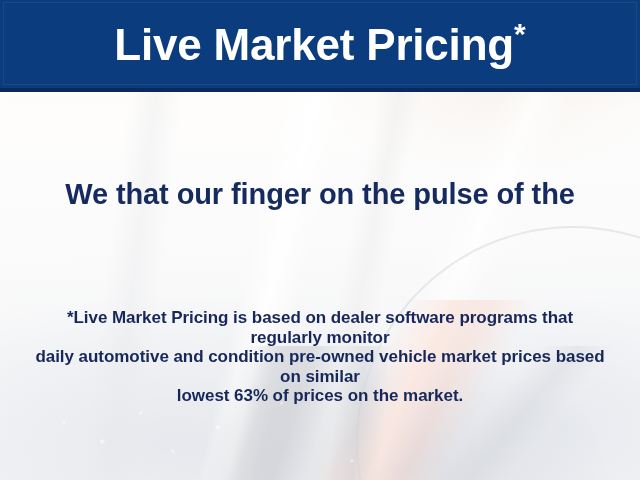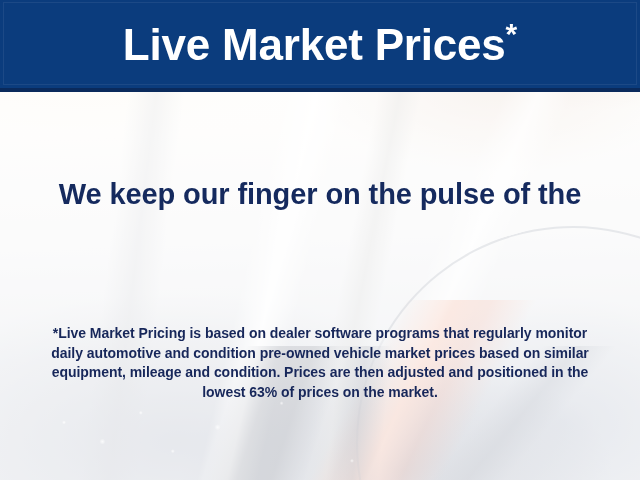--- a/index.html
+++ b/index.html
@@ -142,26 +142,26 @@
     font-weight: bold;
     line-height: 38px;
     letter-spacing: -0.1px;
   }
   .headline .ln { display: block; }
 
   
   .disclaimer {
     position: absolute;
     left: 30px;
-    top: 324px;
+    top: 308px;
     width: 580px;
     margin: 0;
     text-align: center;
     color: #17275a;
-    font-size: 14px;
+    font-size: 17px;
     font-weight: bold;
     line-height: 19.5px;
     letter-spacing: -0.05px;
   }
   .disclaimer .ln { display: block; }
 </style>
 </head>
 <body>
 
 <div id="canvas">
@@ -170,27 +170,26 @@
   <div class="bg-layer bg-car-body"></div>
   <div class="bg-layer bg-sweeps"></div>
   <div class="bg-layer bg-orange"></div>
   <div class="bg-layer bg-dark-struts"></div>
   <div class="bg-arc"></div>
   <div class="bg-layer bg-speckle"></div>
   <div class="bg-layer bg-wash"></div>
 
   <div class="banner">
     <span class="banner-inner-edge"></span>
-    <h1 class="banner-title"><span>Live Market Prices</span><span class="star">*</span></h1>
+    <h1 class="banner-title"><span>Live Market Pricing</span><span class="star">*</span></h1>
   </div>
 
   <p class="headline">
-    <span class="ln">We keep our finger on the pulse of the</span>
+    <span class="ln">We that our finger on the pulse of the</span>
   </p>
 
   <p class="disclaimer">
     <span class="ln">*Live Market Pricing is based on dealer software programs that regularly monitor</span>
     <span class="ln">daily automotive and condition pre-owned vehicle market prices based on similar</span>
-    <span class="ln">equipment, mileage and condition. Prices are then adjusted and positioned in the</span>
     <span class="ln">lowest 63% of prices on the market.</span>
   </p>
 
 </div>
 
 </body></html>

